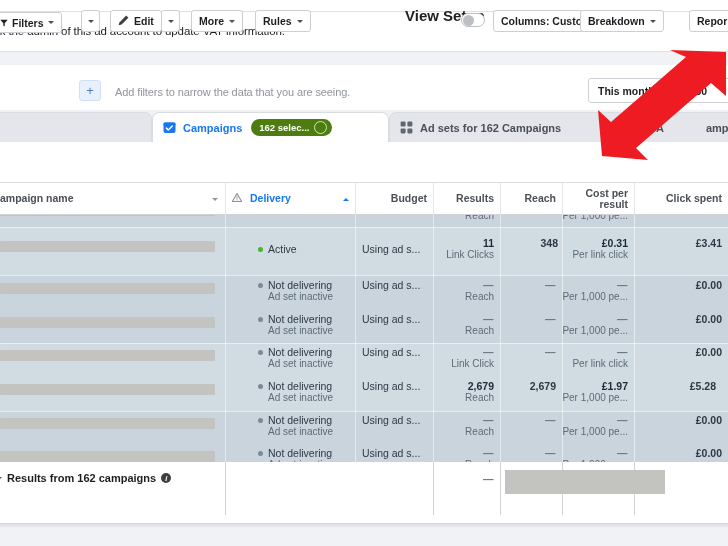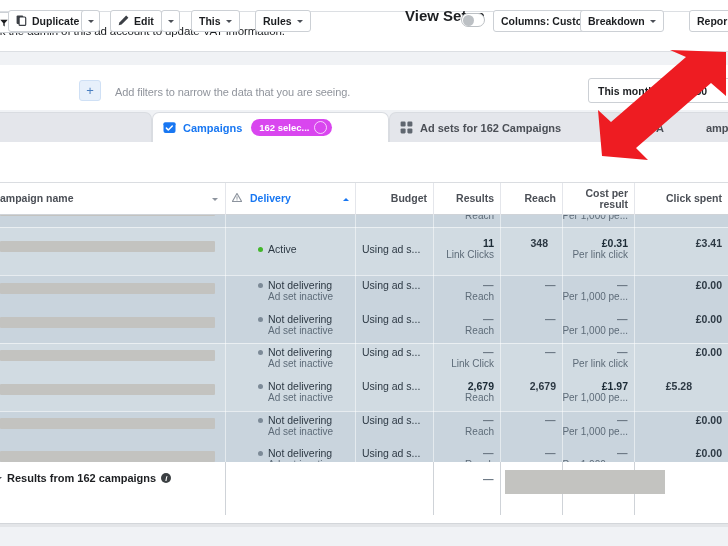--- a/index.html
+++ b/index.html
@@ -105,21 +105,21 @@
   }
   .tab.active {
     background: #ffffff;
     border-color: #d9dce1;
     color: #1877f2;
     z-index: 4;
   }
   .tab-icon { margin-right: 7px; display: flex; align-items: center; }
   .pill {
     height: 17px; border-radius: 9px;
-    background: #d946ef;
+    background: #4d7c0f;
     color: #ffffff; font-size: 9.5px; font-weight: bold;
     display: inline-flex; align-items: center; gap: 5px;
     padding: 0 5px 0 8px;
     margin-left: 9px;
   }
   .pill-x {
     width: 11px; height: 11px; border-radius: 50%;
     border: 1px solid rgba(255,255,255,0.75);
     display: inline-flex; align-items: center; justify-content: center;
     font-size: 8px; line-height: 1;
@@ -344,47 +344,38 @@
         </svg>
       </span>
       <span>A</span>
       <span style="width:42px"></span>
       <span>ampaig</span>
     </div>
   </div>
 
   <div class="toolbar"></div>
 
-  <div class="tb-btn" style="left:8px;">
-    <span>
-      <svg width="11" height="11" viewBox="0 0 11 11">
-        <rect x="0.6" y="0.6" width="6.6" height="8.4" rx="1" fill="#3b3f45"></rect>
-        <rect x="3.1" y="2.0" width="6.6" height="8.4" rx="1" fill="#ffffff" stroke="#3b3f45" stroke-width="1.2"></rect>
-      </svg>
-    </span>
-    <span>Duplicate</span>
-  </div>
   <div class="tb-split" style="left:81px;">
     <span class="caret"></span>
   </div>
 
   <div class="tb-btn" style="left:110px;">
     <span>
       <svg width="11" height="11" viewBox="0 0 11 11">
         <path d="M8.2 0.6 L10.4 2.8 L3.6 9.6 L0.7 10.3 L1.4 7.4 Z" fill="#3b3f45"></path>
       </svg>
     </span>
     <span>Edit</span>
   </div>
   <div class="tb-split" style="left:161px;">
     <span class="caret"></span>
   </div>
 
   <div class="tb-btn" style="left:191px;">
-    <span>This</span>
+    <span>More</span>
     <span class="caret"></span>
   </div>
 
   <div class="tb-btn" style="left:255px;">
     <span>Rules</span>
     <span class="caret"></span>
   </div>
 
   <div class="toggle-label" style="left:405px;">View Setup</div>
   <div class="toggle" style="left:461px;">
@@ -471,21 +462,21 @@
       <div class="rowline" style="top:12px;"></div>
       <div class="redact" style="left:0; top:26px; width:215px; height:11px;"></div>
       <div class="cell" style="left:258px; top:28px; width:95px;">
         <span class="status-dot" style="background:#42b72a"></span><span>Active</span>
       </div>
       <div class="cell" style="left:362px; top:28px; width:70px;">Using ad s...</div>
       <div class="cell right" style="left:433px; top:22px; width:61px;">
         <div class="big">11</div>
         <div class="sub">Link Clicks</div>
       </div>
-      <div class="cell right big" style="left:476px; top:22px; width:72px; font-weight:bold;">348</div>
+      <div class="cell right big" style="left:494px; top:22px; width:64px; font-weight:bold;">348</div>
       <div class="cell right" style="left:562px; top:22px; width:66px;">
         <div class="big">£0.31</div>
         <div class="sub">Per link click</div>
       </div>
       <div class="cell right big" style="left:634px; top:22px; width:88px; font-weight:bold;">£3.41</div>
 
       <div class="row" style="top:60px; height:34px;"></div>
       <div class="rowline" style="top:60px;"></div>
       <div class="redact" style="left:0; top:68px; width:215px; height:11px;"></div>
       <div class="cell" style="left:258px; top:64px; width:95px;">
@@ -550,21 +541,21 @@
       <div class="cell" style="left:362px; top:165px; width:70px;">Using ad s...</div>
       <div class="cell right" style="left:433px; top:165px; width:61px;">
         <div class="big">2,679</div>
         <div class="sub">Reach</div>
       </div>
       <div class="cell right" style="left:500px; top:165px; width:56px; font-weight:bold;">2,679</div>
       <div class="cell right" style="left:562px; top:165px; width:66px;">
         <div class="big">£1.97</div>
         <div class="sub">Per 1,000 pe...</div>
       </div>
-      <div class="cell right" style="left:604px; top:165px; width:88px; font-weight:bold;">£5.28</div>
+      <div class="cell right" style="left:628px; top:165px; width:88px; font-weight:bold;">£5.28</div>
 
       <div class="row" style="top:196px; height:34px;"></div>
       <div class="rowline" style="top:196px;"></div>
       <div class="redact" style="left:0; top:203px; width:215px; height:11px;"></div>
       <div class="cell" style="left:258px; top:199px; width:95px;">
         <span class="status-dot" style="background:#7c8a97"></span><span>Not delivering</span>
         <div class="sub" style="margin-left:10px;">Ad set inactive</div>
       </div>
       <div class="cell" style="left:362px; top:199px; width:70px;">Using ad s...</div>
       <div class="cell right" style="left:433px; top:199px; width:61px;">

